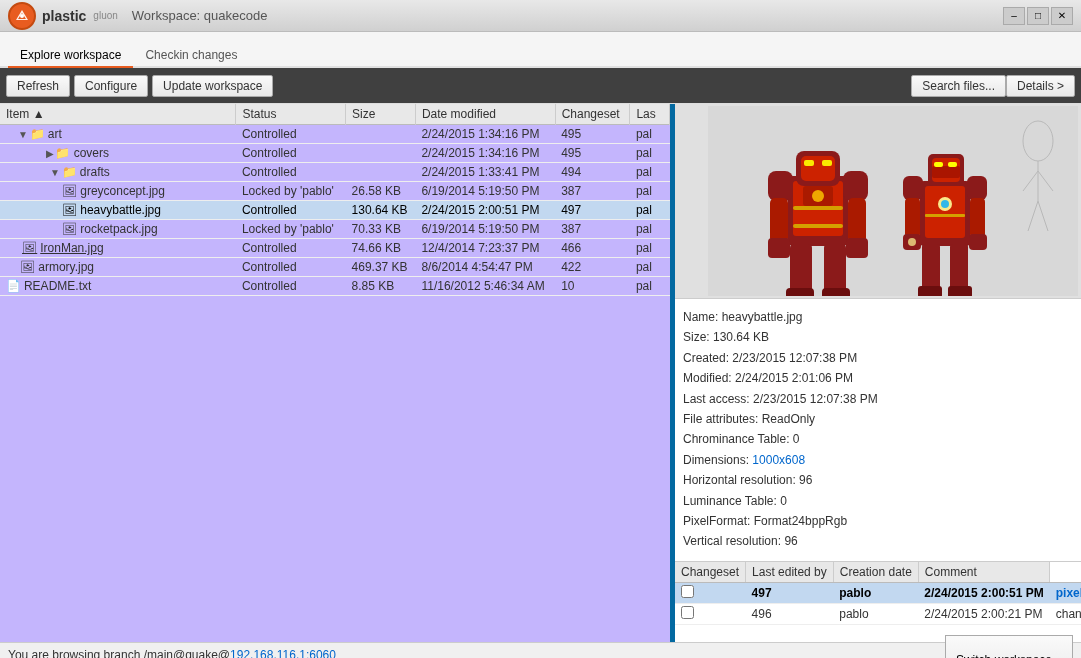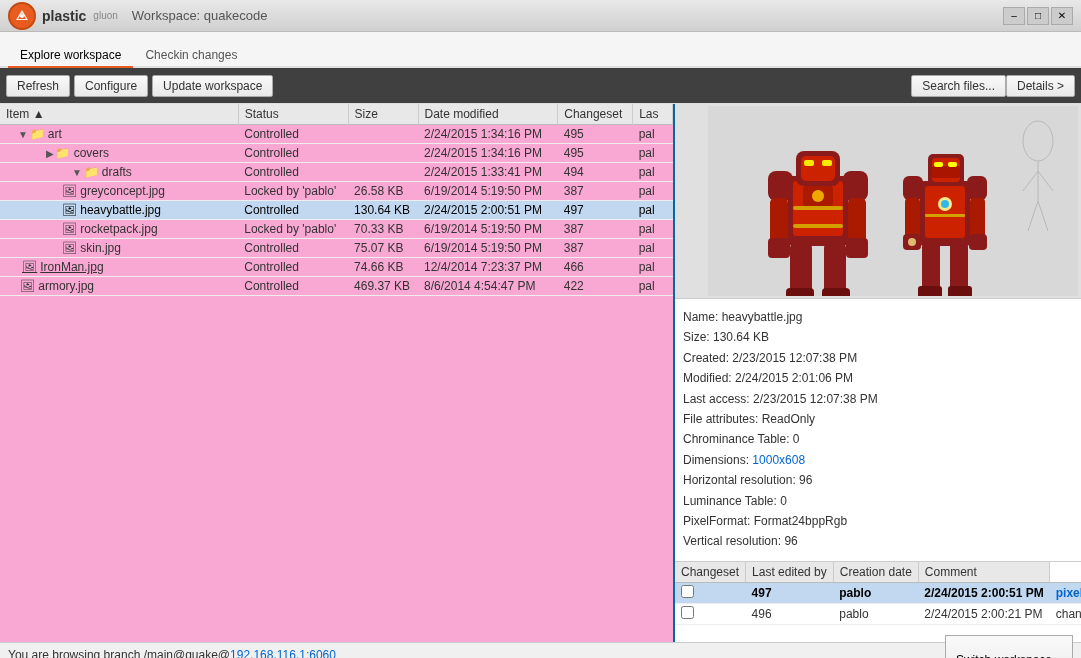--- a/index.html
+++ b/index.html
@@ -70,24 +70,24 @@
       border-radius: 2px;
     }
     #toolbar-right { margin-left: auto; display: flex; }
 
     
     #main { display: flex; height: calc(658px - 32px - 28px - 36px - 24px); }
 
     
     #file-panel {
       flex: 0 0 675px;
-      border-right: 2px solid #0369a1;
+      border-right: 5px solid #0369a1;
       display: flex;
       flex-direction: column;
-      background: #f9a8d4;
+      background: #c4b5fd;
     }
 
     
     #file-table { flex: 1; overflow: auto; }
     table { width: 100%; border-collapse: collapse; }
     thead tr { background: #e8e8e8; border-bottom: 1px solid #bbb; }
     thead th {
       text-align: left;
       padding: 3px 6px;
       font-weight: normal;
@@ -243,21 +243,21 @@
             </tr>
             <tr>
               <td style="padding-left: 46px;"><span style="margin-right: 2px; font-size: 10px; color: rgb(85, 85, 85); cursor: pointer;">▶</span><span style="margin-right: 3px; font-size: 12px;">📁</span><span>covers</span></td>
               <td>Controlled</td>
               <td></td>
               <td>2/24/2015 1:34:16 PM</td>
               <td>495</td>
               <td>pal</td>
             </tr>
             <tr>
-              <td style="padding-left: 72px;"><span style="margin-right: 2px; font-size: 10px; color: rgb(85, 85, 85); cursor: pointer;">▼</span><span style="margin-right: 3px; font-size: 12px;">📁</span><span>drafts</span></td>
+              <td style="padding-left: 50px;"><span style="margin-right: 2px; font-size: 10px; color: rgb(85, 85, 85); cursor: pointer;">▼</span><span style="margin-right: 3px; font-size: 12px;">📁</span><span>drafts</span></td>
               <td>Controlled</td>
               <td></td>
               <td>2/24/2015 1:33:41 PM</td>
               <td>494</td>
               <td>pal</td>
             </tr>
             <tr>
               <td style="padding-left: 60px;"><span style="margin-right: 2px; font-size: 10px; color: rgb(85, 85, 85); cursor: pointer;"> </span><span style="margin-right: 3px; font-size: 12px;">🖼</span><span>greyconcept.jpg</span></td>
               <td>Locked by 'pablo'</td>
               <td>26.58 KB</td>
@@ -275,41 +275,41 @@
             </tr>
             <tr>
               <td style="padding-left: 60px;"><span style="margin-right: 2px; font-size: 10px; color: rgb(85, 85, 85); cursor: pointer;"> </span><span style="margin-right: 3px; font-size: 12px;">🖼</span><span>rocketpack.jpg</span></td>
               <td>Locked by 'pablo'</td>
               <td>70.33 KB</td>
               <td>6/19/2014 5:19:50 PM</td>
               <td>387</td>
               <td>pal</td>
             </tr>
             <tr>
-              <td style="padding-left: 60px;"><span style="margin-right: 2px; font-size: 10px; color: rgb(85, 85, 85); cursor: pointer;"> </span><span style="margin-right: 3px; font-size: 12px;">🖼</span><span>skin.jpg</span></td>
-              <td>Controlled</td>
-              <td>75.07 KB</td>
-              <td>6/19/2014 5:19:50 PM</td>
-              <td>387</td>
-              <td>pal</td>
-            </tr>
-            <tr>
               <td style="padding-left: 20px; text-decoration: underline;"><span style="margin-right: 2px; font-size: 10px; color: rgb(85, 85, 85); cursor: pointer;"> </span><span style="margin-right: 3px; font-size: 12px;">🖼</span><span>IronMan.jpg</span></td>
               <td>Controlled</td>
               <td>74.66 KB</td>
               <td>12/4/2014 7:23:37 PM</td>
               <td>466</td>
               <td>pal</td>
             </tr>
             <tr>
               <td style="padding-left: 18px;"><span style="margin-right: 2px; font-size: 10px; color: rgb(85, 85, 85); cursor: pointer;"> </span><span style="margin-right: 3px; font-size: 12px;">🖼</span><span>armory.jpg</span></td>
               <td>Controlled</td>
               <td>469.37 KB</td>
               <td>8/6/2014 4:54:47 PM</td>
               <td>422</td>
+              <td>pal</td>
+            </tr>
+            <tr>
+              <td style="padding-left: 4px;"><span style="margin-right: 2px; font-size: 10px; color: rgb(85, 85, 85); cursor: pointer;"> </span><span style="margin-right: 3px; font-size: 12px;">📄</span><span>README.txt</span></td>
+              <td>Controlled</td>
+              <td>8.85 KB</td>
+              <td>11/16/2012 5:46:34 AM</td>
+              <td>10</td>
               <td>pal</td>
             </tr>
           </tbody>
       </table>
     </div>
   </div>
 
   <div id="right-panel">
 
     <div id="preview-area">

